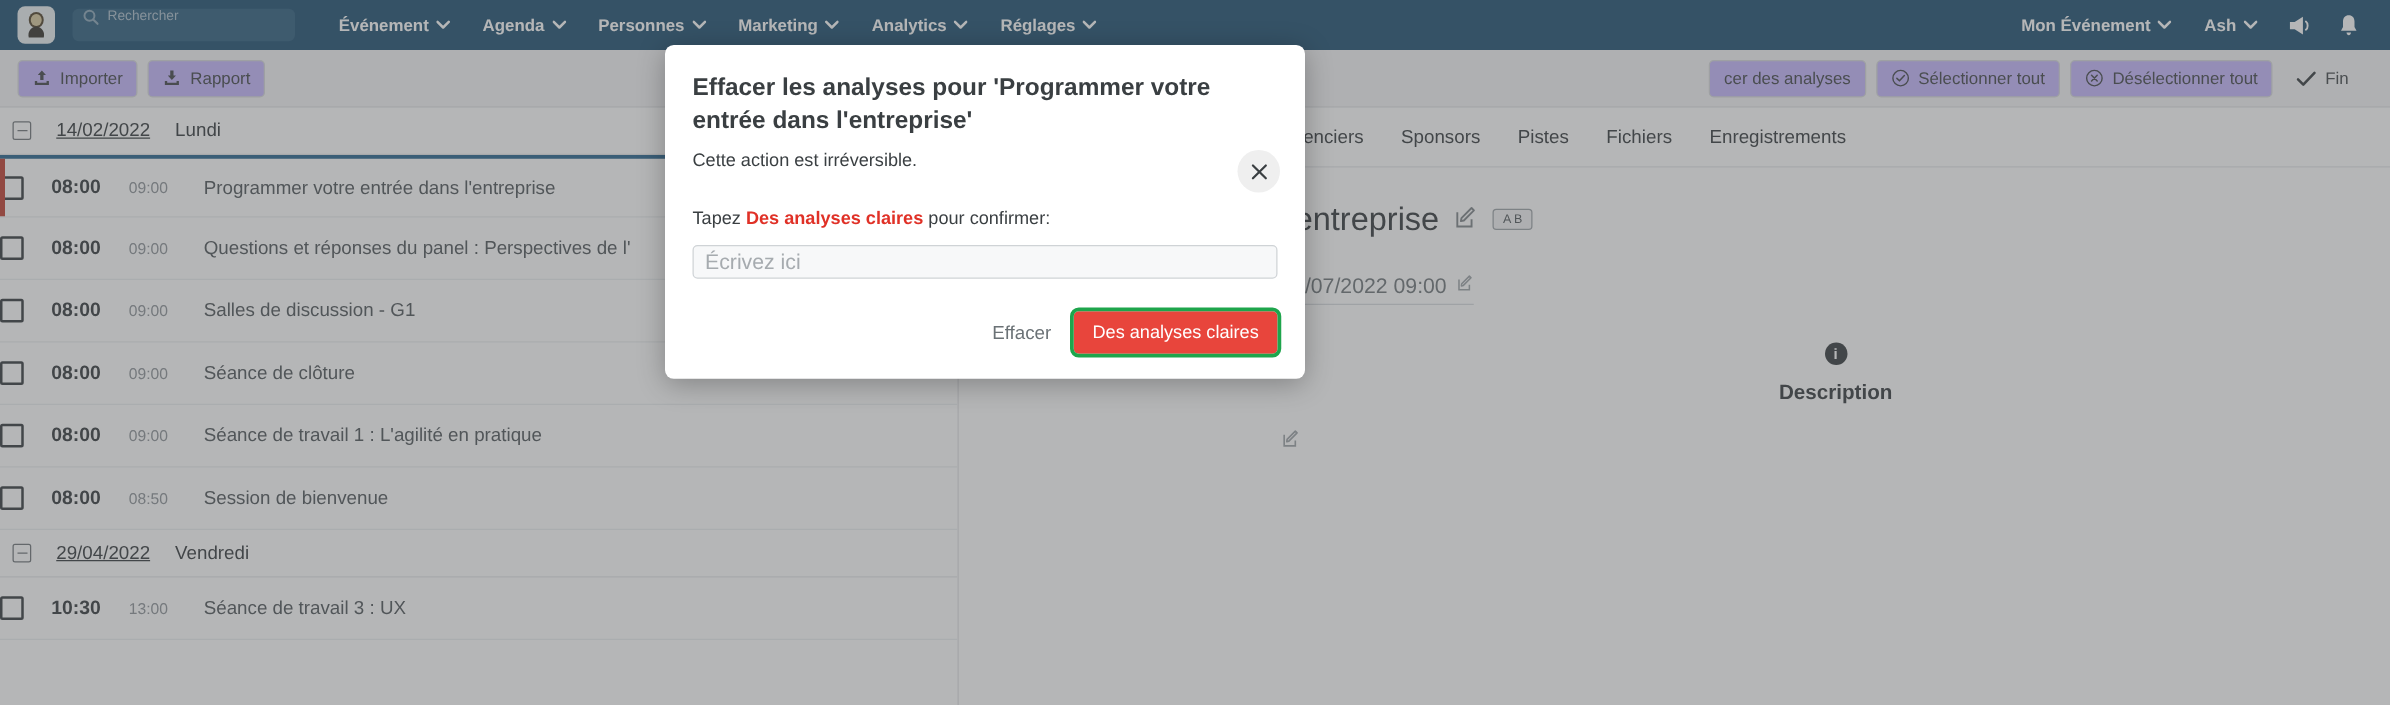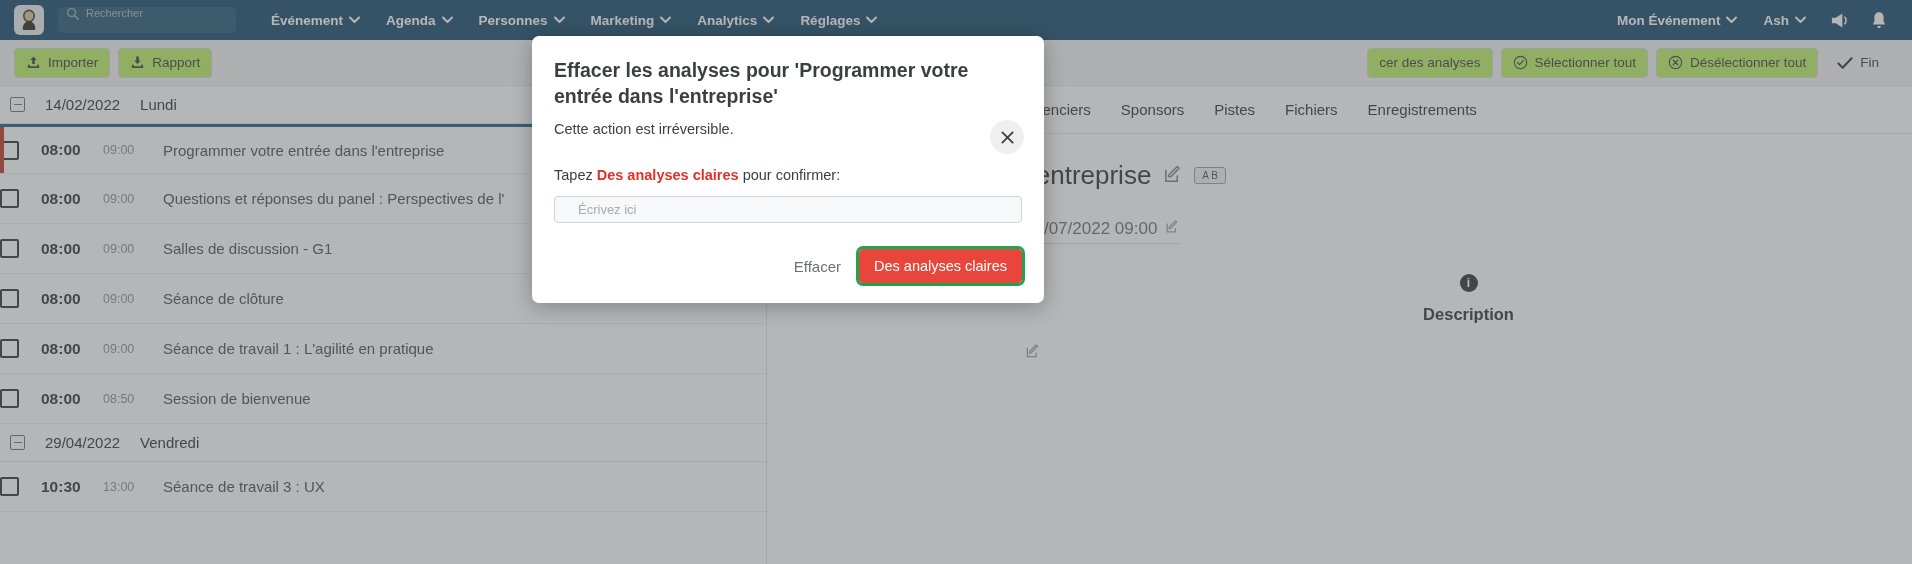--- a/index.html
+++ b/index.html
@@ -41,21 +41,21 @@
   .navright .navitem { font-weight:bold; }
   .iconbtn { padding:0 11px; display:flex; align-items:center; cursor:pointer; }
 
   
   .toolbar {
     position:absolute; top:40px; left:0; width:1912px; height:46px;
     background:#f4f5f6; border-bottom:1px solid #e2e4e6;
     display:flex; align-items:center; padding:0 14px; z-index:3;
   }
   .tbtn {
-    height:30px; border:1px solid #d5d8da; border-radius:4px; background:#bef264;
+    height:30px; border:1px solid #d5d8da; border-radius:4px; background:#c4b5fd;
     display:flex; align-items:center; gap:7px; padding:0 11px;
     font-size:13.5px; color:#3c4144; margin-right:8px; white-space:nowrap;
     cursor:pointer;
   }
   .tbtn.plain { border:none; background:transparent; }
   .tbtn svg { display:block; flex:none; }
   .tb-right { margin-left:auto; display:flex; align-items:center; }
 
   
   .main { position:absolute; top:86px; left:0; width:1912px; height:478px; display:flex; }
@@ -66,21 +66,21 @@
   .dayhdr {
     height:38px; display:flex; align-items:center; padding-left:10px;
     border-bottom:1px solid #e6e8ea; font-size:15px; color:#2f3437;
   }
   .collapse {
     width:15px; height:15px; border:1.5px solid #6c7276; border-radius:2px;
     display:flex; align-items:center; justify-content:center; margin-right:20px;
     flex:none; cursor:pointer;
   }
   .collapse i { display:block; width:8px; height:1.5px; background:#6c7276; }
-  .dayhdr .date { font-weight:normal; margin-right:20px; }
+  .dayhdr .date { font-weight:normal; margin-right:20px;text-decoration:underline; }
   .dayhdr .dow { font-weight:normal; }
 
   
   .srow {
     height:50px; display:flex; align-items:center; position:relative;
     border-bottom:1px solid #eceef0; 
   }
   .srow.first { border-top:3px solid #1f5f8b; }
   .srow .redbar {
     position:absolute; left:0; top:0; bottom:0; width:4px; background:#c0392b;
@@ -147,21 +147,21 @@
     align-items:center; justify-content:center; cursor:pointer;
   }
   .modal p { margin:0; font-size:14.5px; color:#3a3f42; }
   .p1 { margin-top:54px !important; }
   .p2 { margin-top:12px !important; }
   .confirm-line { margin-top:30px !important; font-size:14.5px; }
   .confirm-line .kw { color:#e03127; font-weight:bold; }
   .m-input {
     margin-top:13px; width:100%; height:27px;
     border:1px solid #cfd3d6; border-radius:4px; background:#f7f8f9;
-    font-size:13px; color:#9aa0a5; padding:0 23px;
+    font-size:17px; color:#9aa0a5; padding:0 9px;
     font-family:"Liberation Sans", sans-serif;
   }
   .m-input::placeholder { color:#a6abaf; }
   .m-footer {
     margin-top:26px; display:flex; align-items:center; justify-content:flex-end;
     gap:18px;
   }
   .m-cancel { font-size:15px; color:#6b7276; cursor:pointer; }
   .m-confirm {
     background:#e8453c; color:#ffffff; font-size:14.5px;

